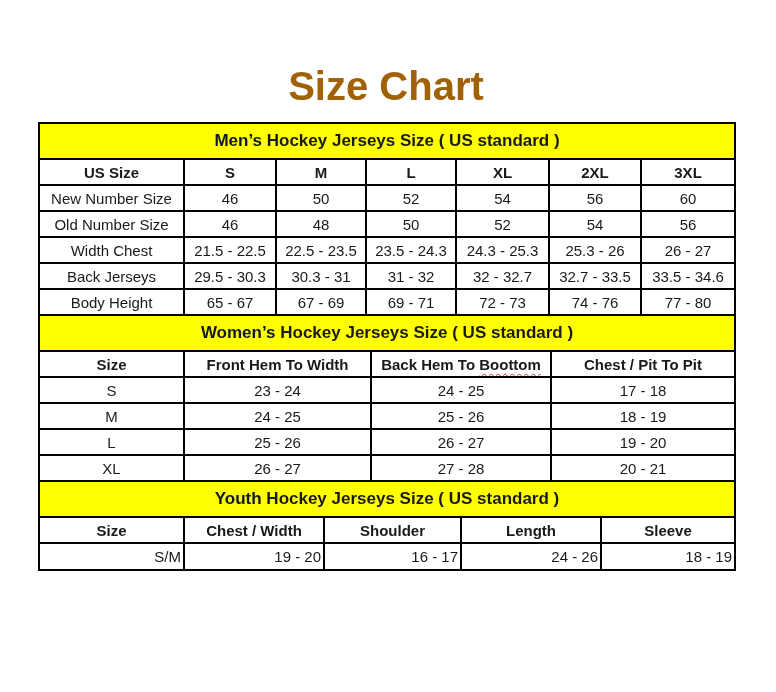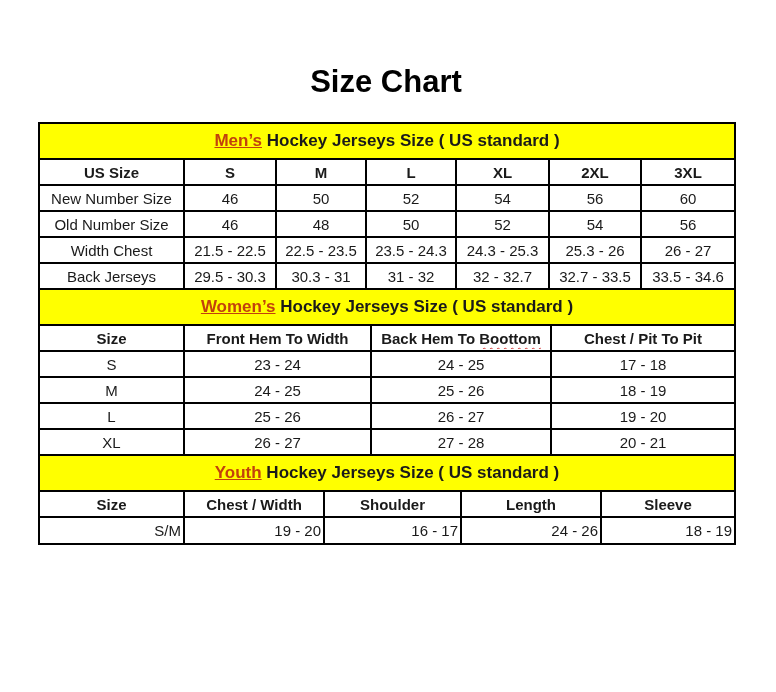--- a/index.html
+++ b/index.html
@@ -12,23 +12,23 @@
     font-family: "Liberation Sans", sans-serif;
     color: #1a1a1a;
     overflow: hidden;
   }
   .page-title {
     position: absolute;
     top: 64px;
     left: 38px;
     width: 696px;
     text-align: center;
-    font-size: 31px;
+    font-size: 40px;
     font-weight: 700;
-    color: #000000;
+    color: #a16207;
   }
   .tables {
     position: absolute;
     top: 122px;
     left: 38px;
     width: 696px;
   }
   table {
     border-collapse: collapse;
     table-layout: fixed;
@@ -43,25 +43,25 @@
     padding: 0 2px;
     white-space: nowrap;
     overflow: hidden;
   }
   tr.banner-row td {
     background: #FFFF00;
     font-weight: 700;
     font-size: 17px;
     height: 36px;
   }
-  tr.head-row th { font-weight: 700; height: 26px; border-radius: 6px; }
+  tr.head-row th { font-weight: 700; height: 26px; }
   tr.data-row td { height: 26px; font-weight: 400; }
   table.youth tr.data-row td { height: 27px; text-align: right; }
   td.row-label-bold { font-weight: 700; }
-  .red { color: #c2410c; text-decoration: underline; }
+  .red { color: #0f172a; }
   .misspell {
     text-decoration-line: underline;
     text-decoration-style: wavy;
     text-decoration-color: #D43A3A;
     text-decoration-thickness: 1px;
     text-underline-offset: 3px;
     text-align: center;
   }
 </style>
 </head>
@@ -125,20 +125,29 @@
       </tr>
       <tr class="data-row">
         <td>Back Jerseys</td>
         <td>29.5 - 30.3</td>
         <td>30.3 - 31</td>
         <td>31 - 32</td>
         <td>32 - 32.7</td>
         <td>32.7 - 33.5</td>
         <td>33.5 - 34.6</td>
       </tr>
+      <tr class="data-row">
+        <td>Body Height</td>
+        <td>65 - 67</td>
+        <td>67 - 69</td>
+        <td>69 - 71</td>
+        <td>72 - 73</td>
+        <td>74 - 76</td>
+        <td>77 - 80</td>
+      </tr>
     </tbody>
       </table>
 
     <table class="women">
       <colgroup>
         <col style="width:145px">
           <col style="width:187px">
           <col style="width:180px">
           <col style="width:184px">
       </colgroup>

